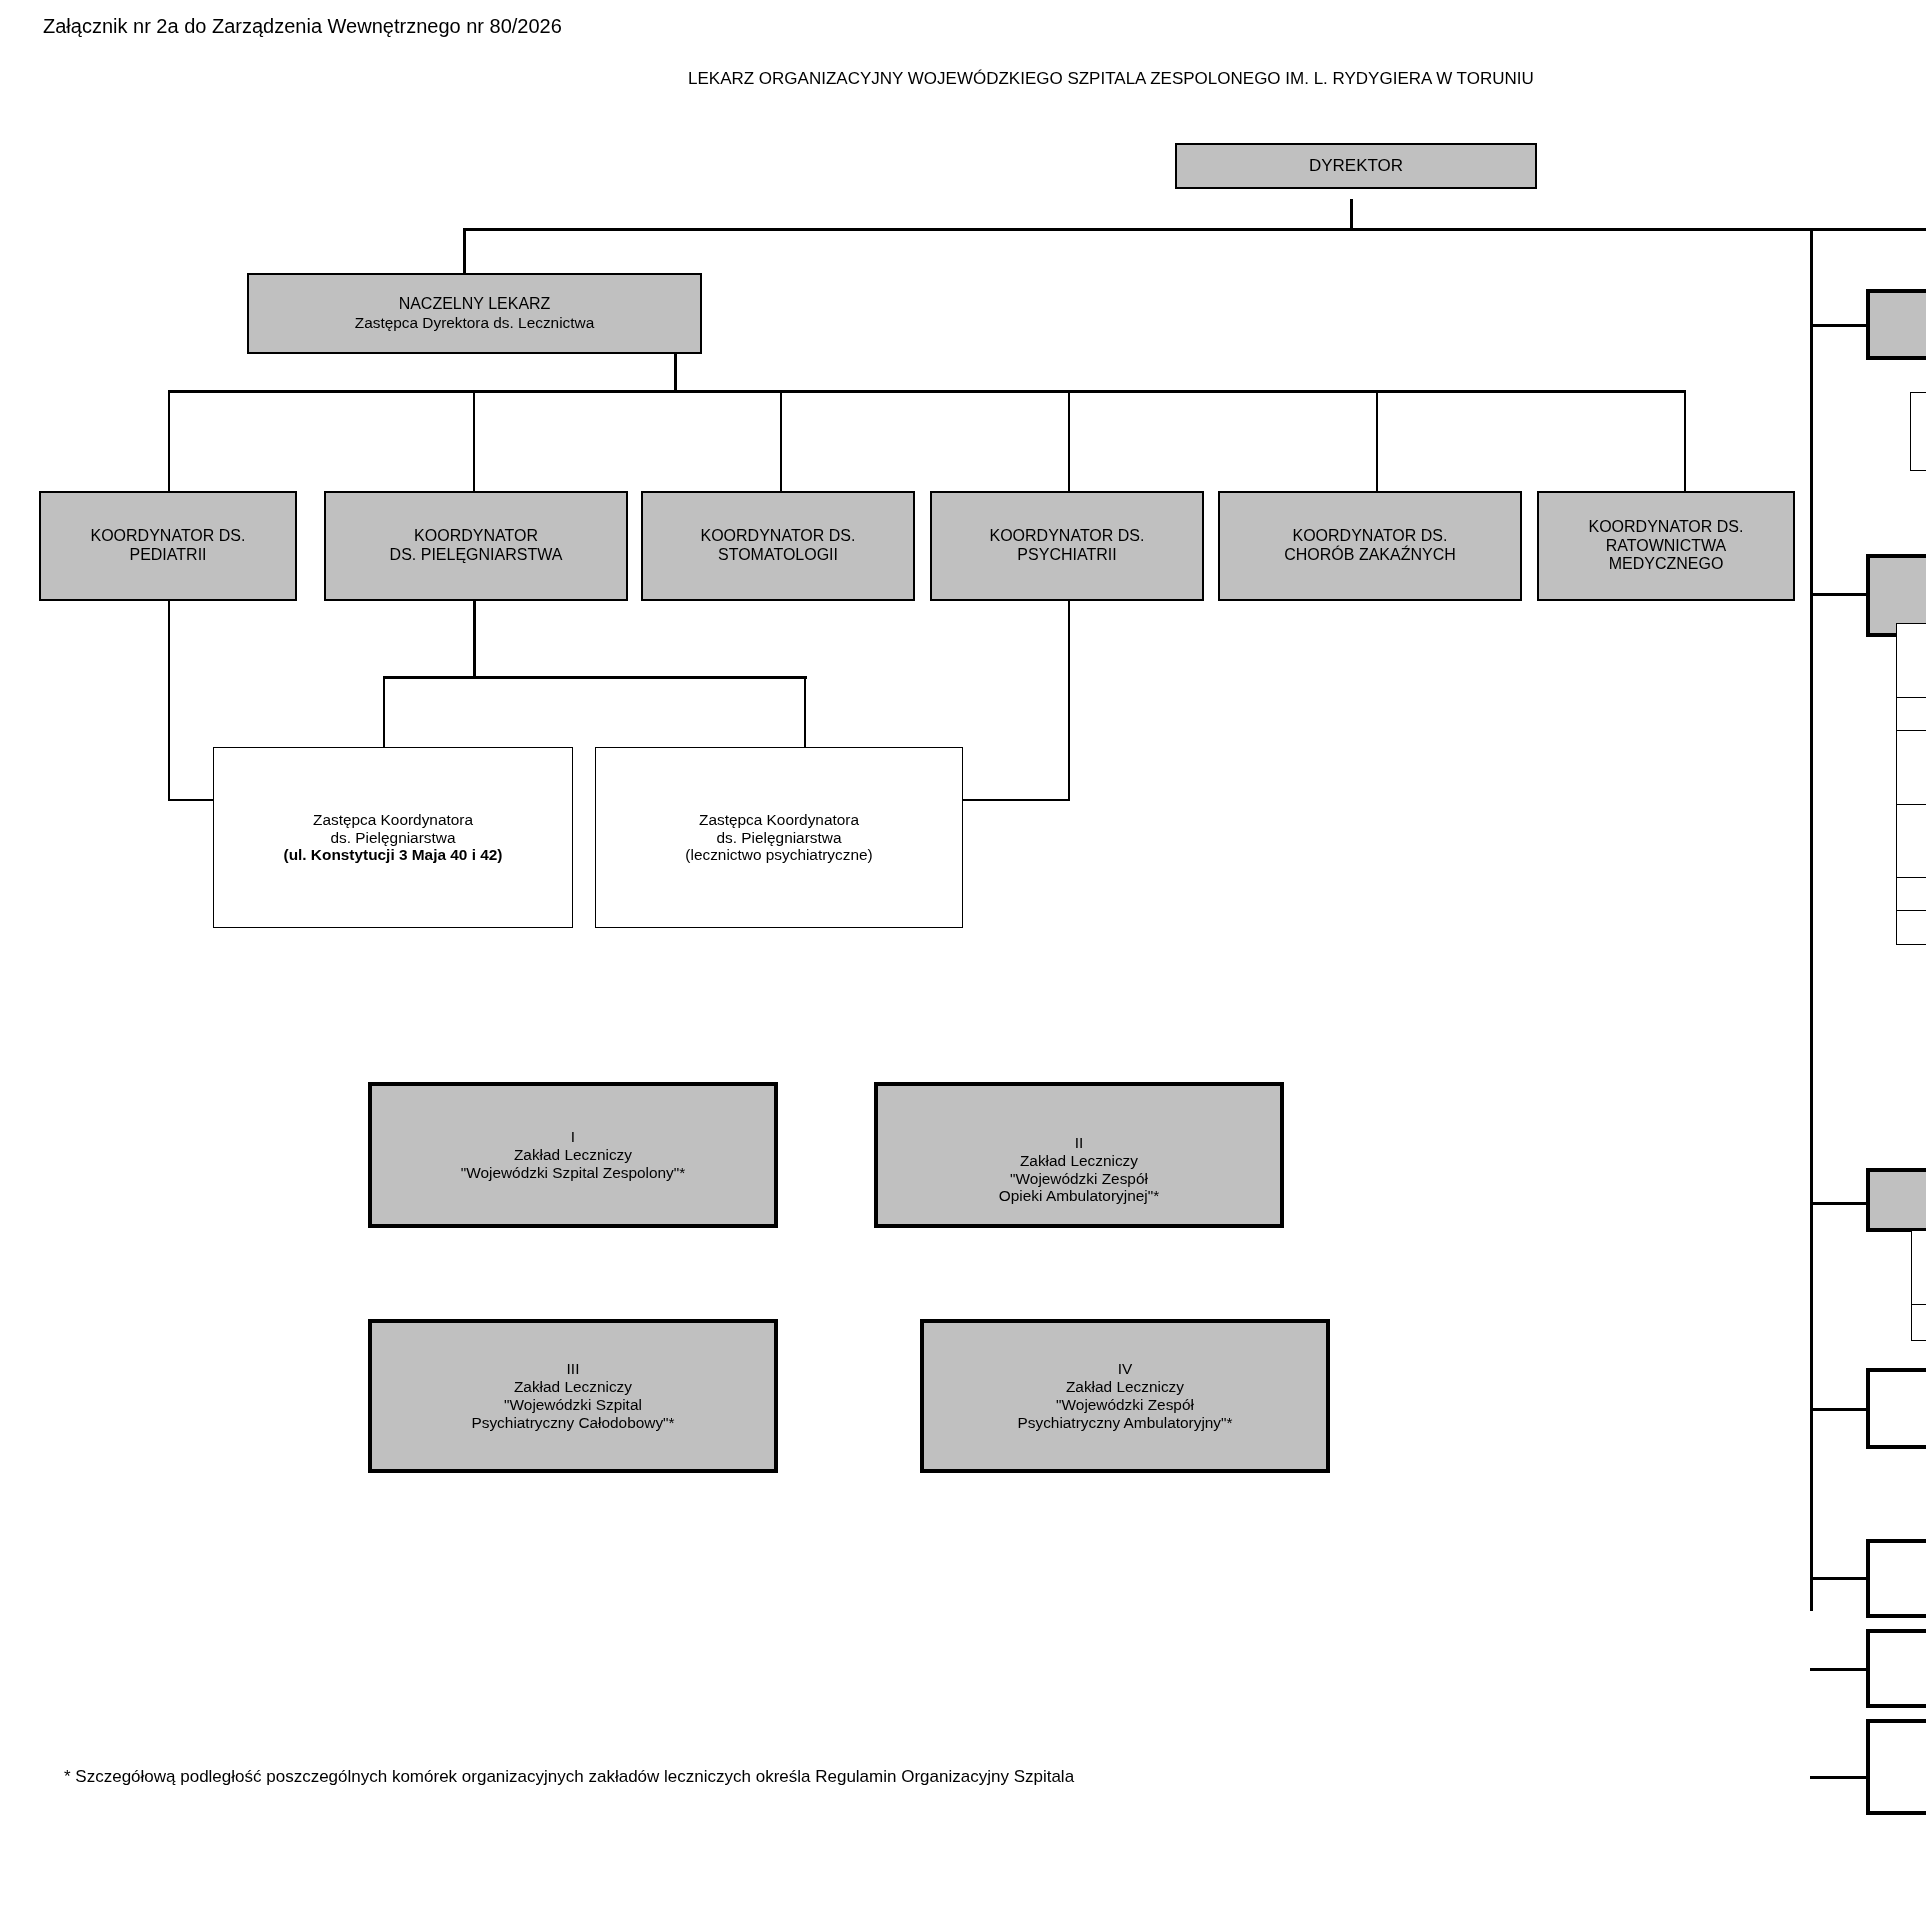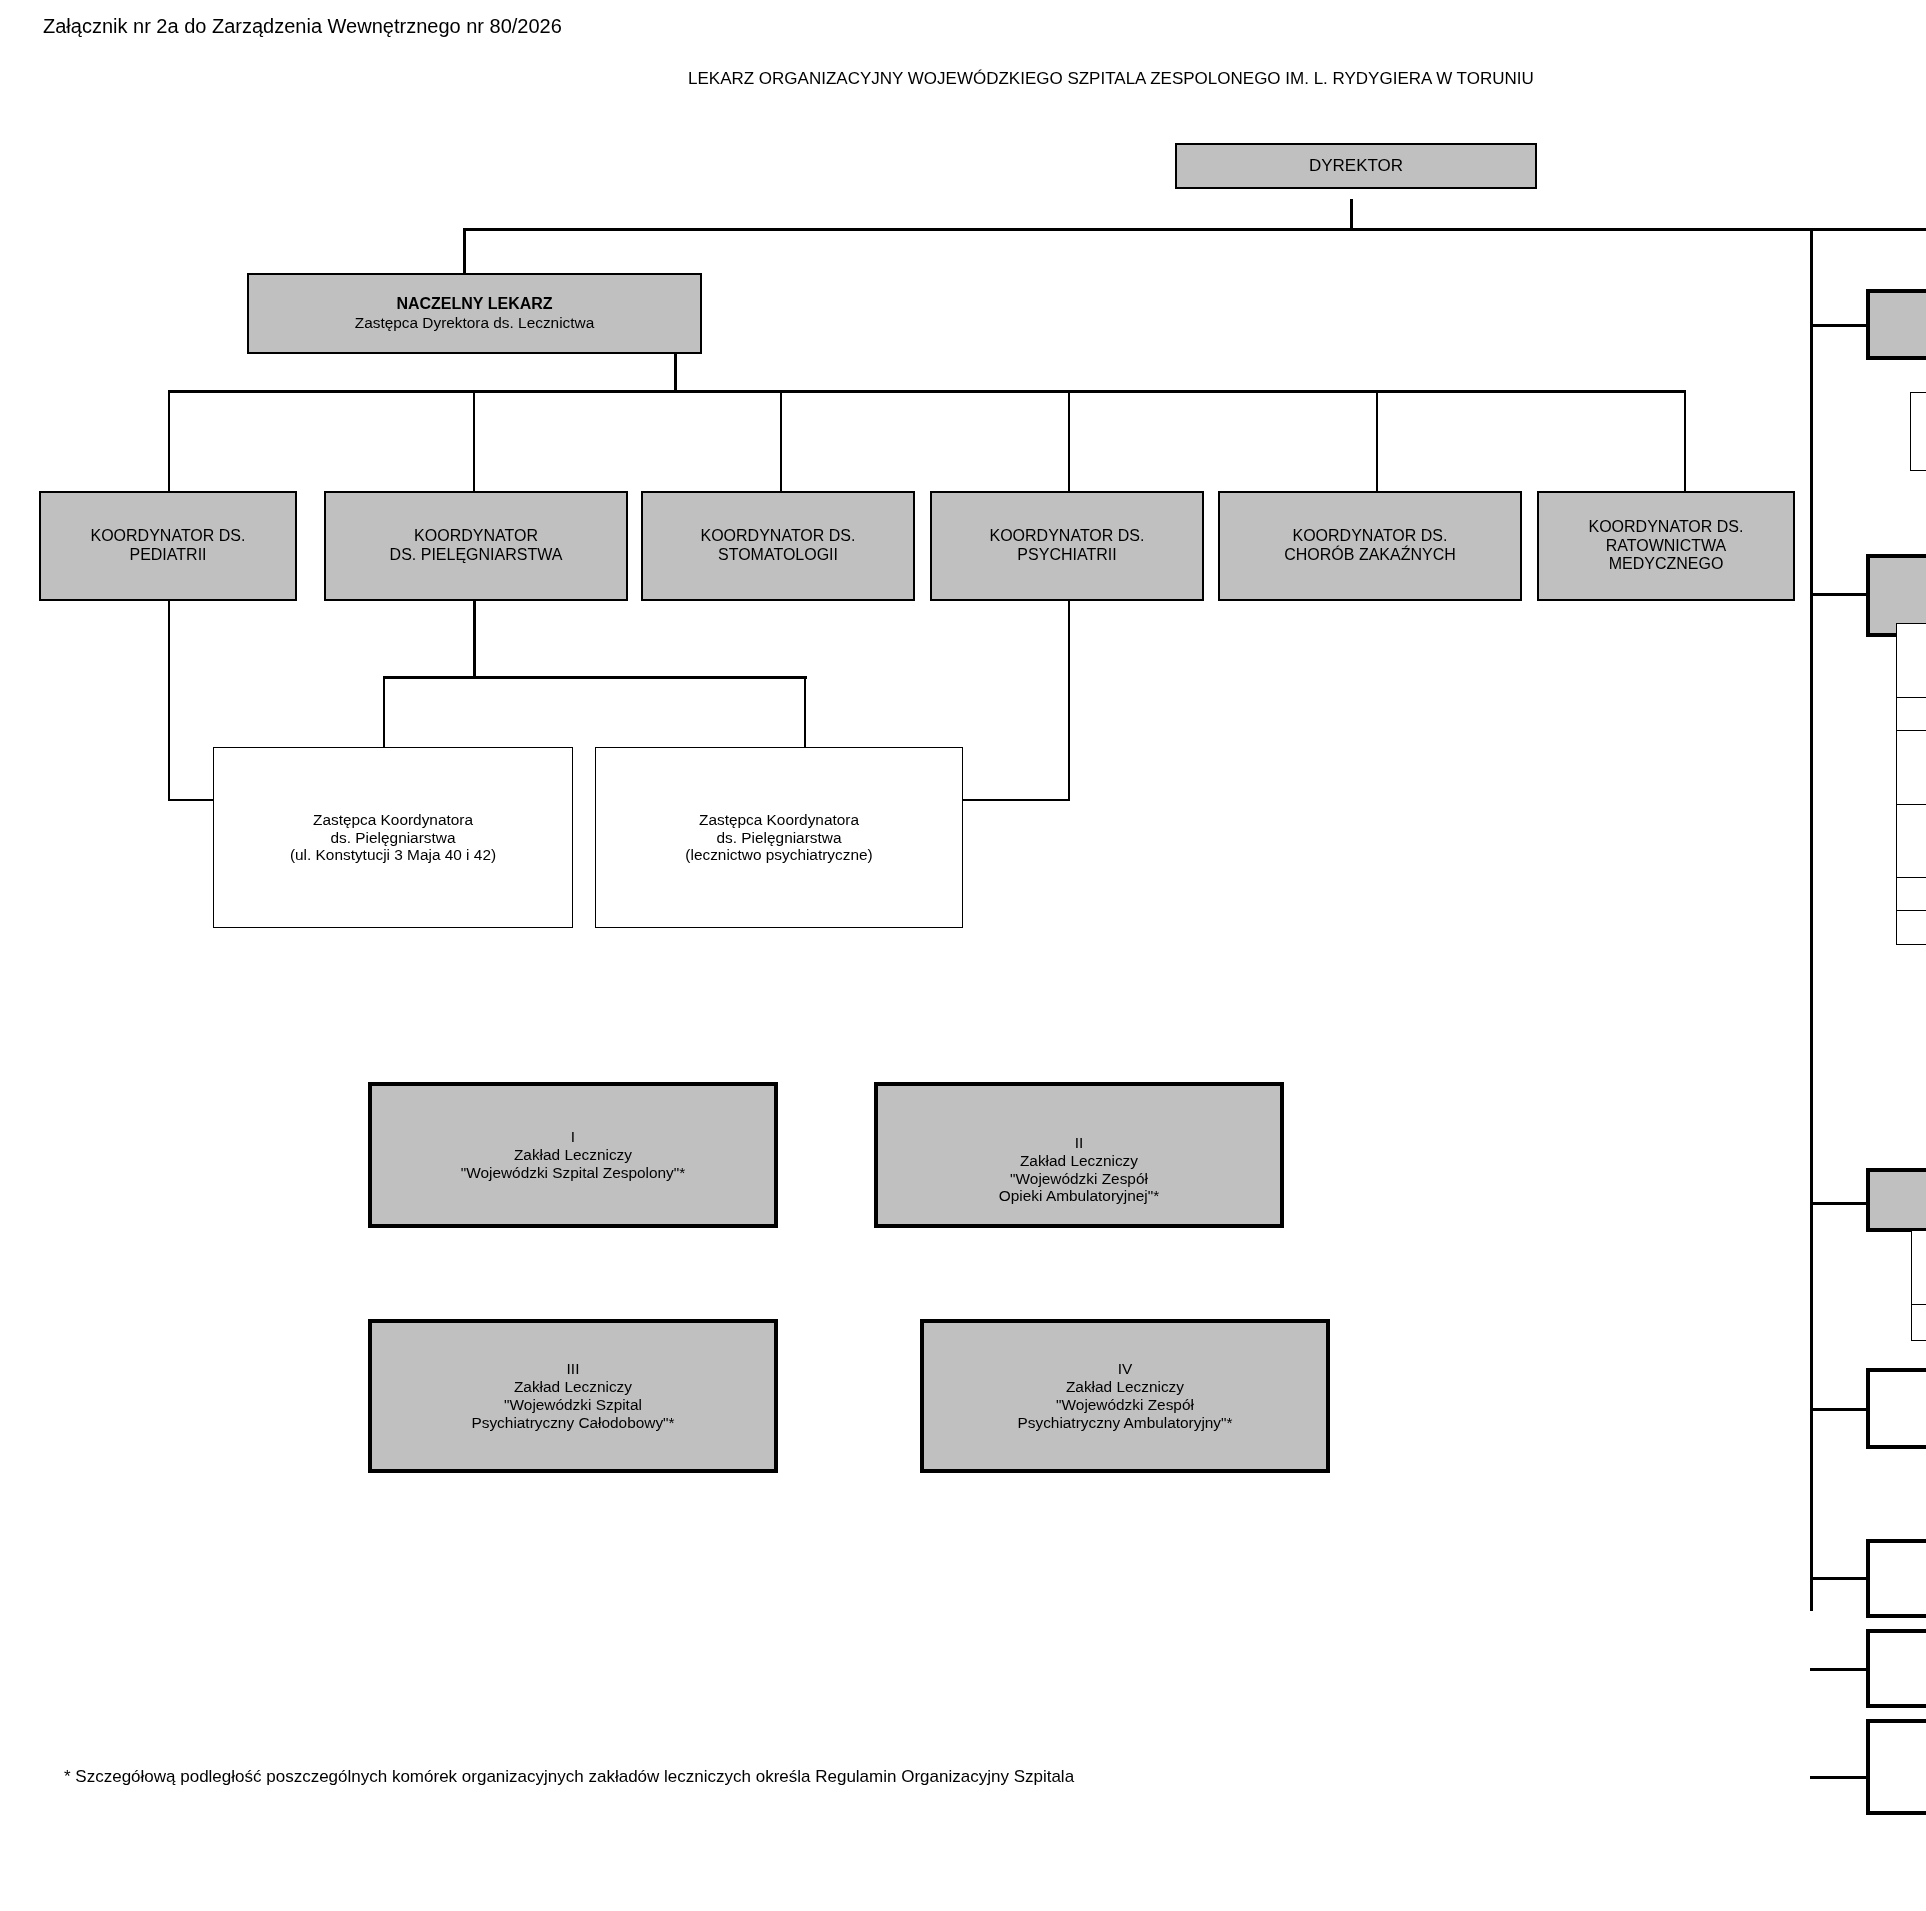--- a/index.html
+++ b/index.html
@@ -59,21 +59,21 @@
   <div class="ln vl-thick" style="left:463px;top:228px;height:46px;"></div>
 
   <div class="ln vl-thick" style="left:1810px;top:228px;height:1383px;"></div>
 
   <div class="node gray" style="left:1175px;top:143px;width:362px;height:46px;">
     <span class="lbl fs-caps-lg">DYREKTOR</span>
   </div>
 
   <div class="node gray" style="left:247px;top:273px;width:455px;height:81px;">
     <span class="lbl">
-      <span class="fs-caps" style="display:block;font-weight:bold;">NACZELNY LEKARZ</span>
+      <span class="fs-caps" style="display:block;">NACZELNY LEKARZ</span>
       <span class="fs-med" style="display:block;">Zastępca Dyrektora ds. Lecznictwa</span>
     </span>
   </div>
 
   <div class="ln vl-thick" style="left:674px;top:354px;height:39px;"></div>
   <div class="ln hl-thick" style="left:168px;top:390px;width:1517px;"></div>
 
   <div class="ln vl" style="left:168px;top:390px;height:103px;"></div>
   <div class="ln vl" style="left:473px;top:390px;height:103px;"></div>
   <div class="ln vl" style="left:780px;top:390px;height:103px;"></div>
@@ -129,21 +129,21 @@
   <div class="ln vl" style="left:383px;top:676px;height:73px;"></div>
   <div class="ln vl" style="left:804px;top:676px;height:73px;"></div>
 
   <div class="ln vl" style="left:168px;top:601px;height:200px;"></div>
   <div class="ln hl" style="left:168px;top:799px;width:46px;"></div>
 
   <div class="node thin" style="left:213px;top:747px;width:360px;height:181px;">
     <span class="lbl fs-med">
       <span style="display:block;">Zastępca Koordynatora</span>
       <span style="display:block;">ds. Pielęgniarstwa</span>
-      <span style="display:block;">(ul. Konstytucji 3 Maja 40 i 42)</span>
+      <span style="display:block;font-weight:bold;">(ul. Konstytucji 3 Maja 40 i 42)</span>
     </span>
   </div>
 
   <div class="node thin" style="left:595px;top:747px;width:368px;height:181px;">
     <span class="lbl fs-med">
       <span style="display:block;">Zastępca Koordynatora</span>
       <span style="display:block;">ds. Pielęgniarstwa</span>
       <span style="display:block;">(lecznictwo psychiatryczne)</span>
     </span>
   </div>

